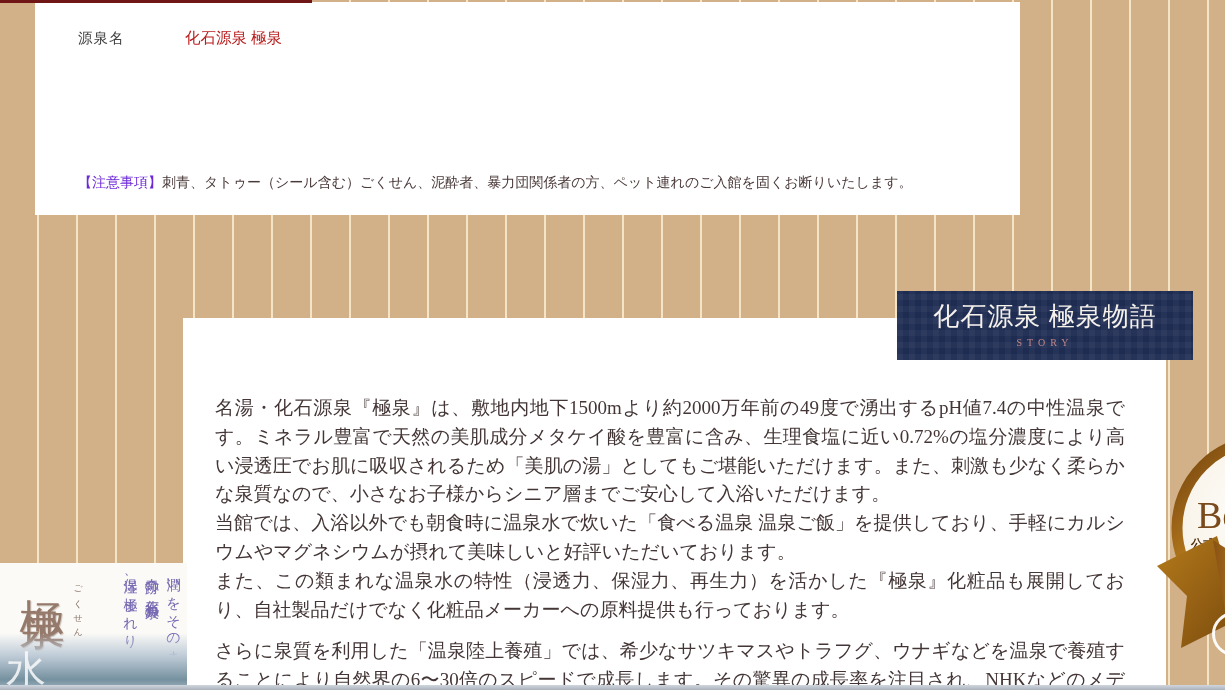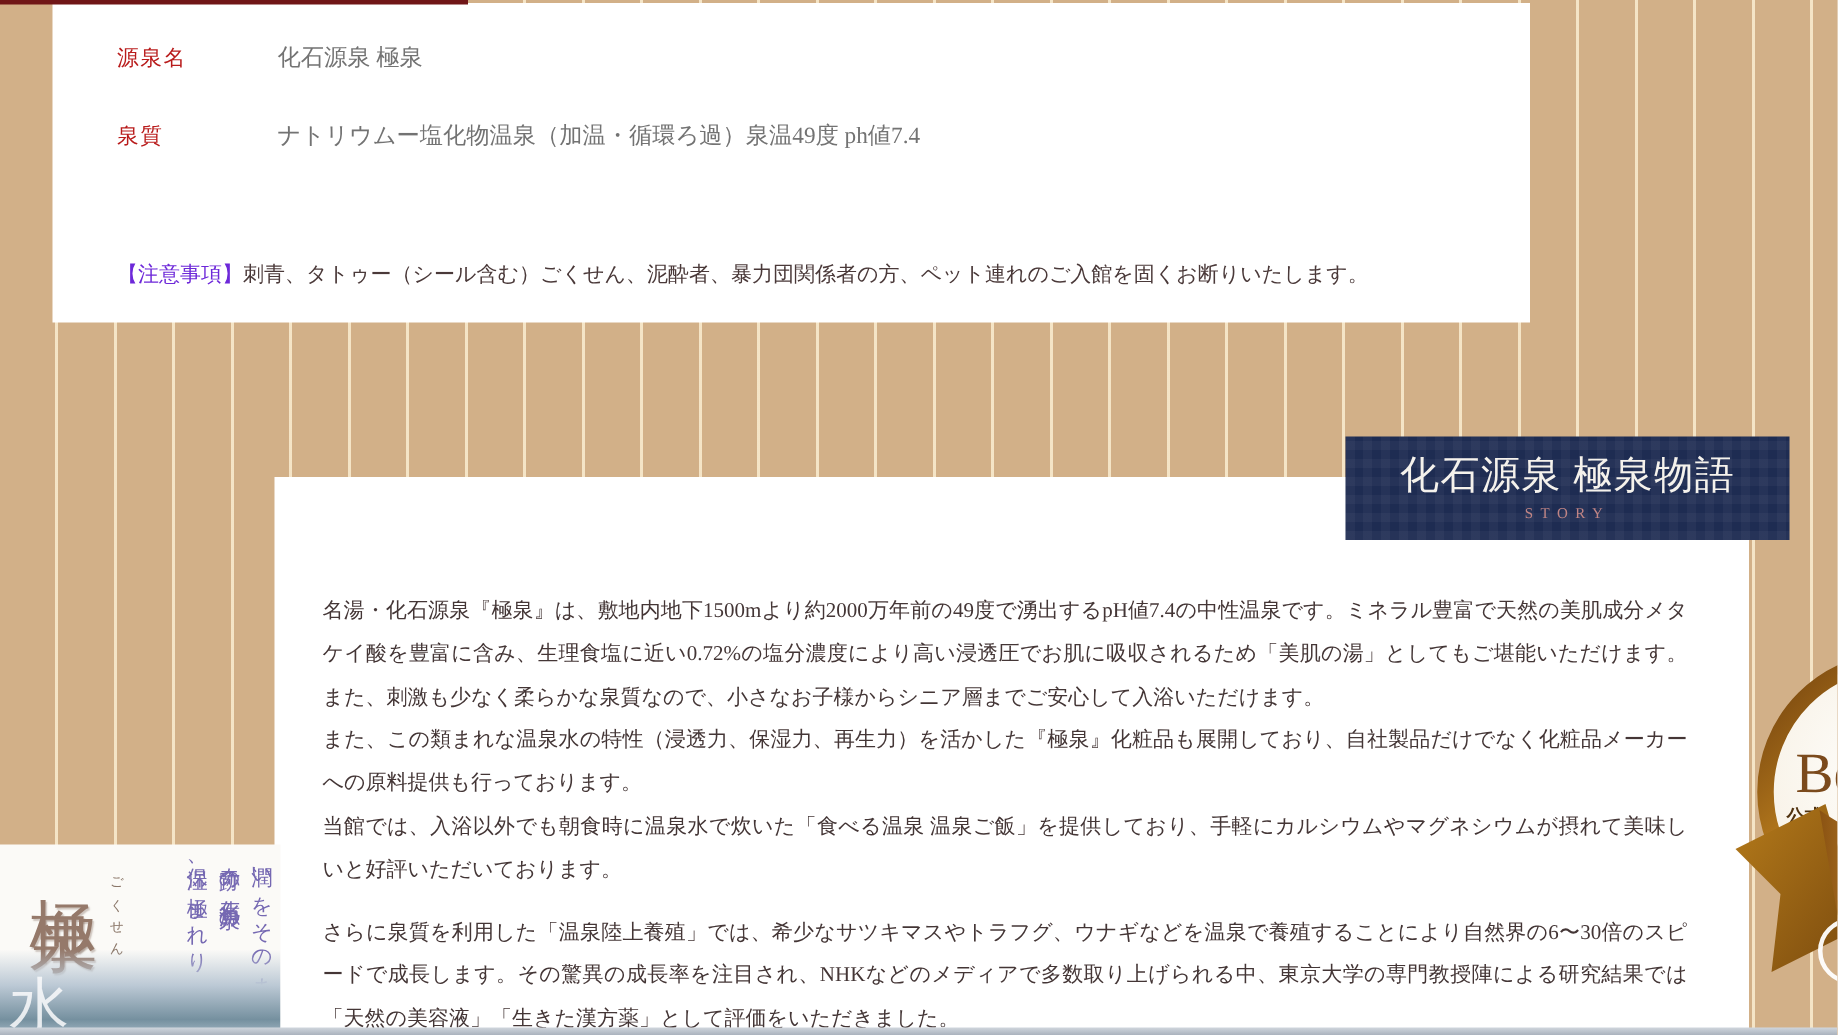--- a/index.html
+++ b/index.html
@@ -11,22 +11,22 @@
     background-image:
       repeating-linear-gradient(90deg, rgba(248,234,205,0) 0 37px, rgba(248,234,205,.9) 37px 39px);
     font-family:"Liberation Serif","DejaVu Serif",serif;
   }
   
   .red-bar{position:absolute;left:0;top:0;width:312px;height:3px;background:#701617;z-index:7;}
 
   
   .spec-panel{position:absolute;left:35px;top:2px;width:985px;height:213px;background:#ffffff;z-index:2;}
   .spec-row{position:absolute;left:43px;white-space:nowrap;}
-  .spec-row .lbl{display:inline-block;width:107px;color:#b91c1c;font-size:14.5px;letter-spacing:1px;}
-  .spec-row .val{color:#737373;font-size:15.5px;}
+  .spec-row .lbl{display:inline-block;width:107px;color:#404040;font-size:14.5px;letter-spacing:1px;}
+  .spec-row .val{color:#b91c1c;font-size:15.5px;}
   .row-0{top:26px;} .row-1{top:78px;} .row-2{top:131px;}
   .notice{position:absolute;left:43px;top:172px;font-size:14px;white-space:nowrap;color:#4a3939;}
   .notice .nlbl{color:#6d28d9;}
 
   
   .story-box{
     position:absolute;left:897px;top:291px;width:296px;height:69px;z-index:5;
     background-color:#1e2c52;
     background-image:
       repeating-linear-gradient(0deg, rgba(255,255,255,.035) 0 6px, transparent 6px 12px),
@@ -35,21 +35,21 @@
   }
   .story-title{color:#f5f2ec;font-size:26px;letter-spacing:1px;line-height:1.1;}
   .story-sub{color:#c08585;font-size:10px;letter-spacing:5px;margin-top:6px;}
 
   
   .main-box{
     position:absolute;left:183px;top:318px;width:983px;height:372px;background:#ffffff;z-index:1;
     box-sizing:border-box;padding:76px 41px 0 32px;
   }
   .main-box p{
-    margin:0;font-size:14px;line-height:28.8px;color:#443636;text-align:justify;
+    margin:0;font-size:19px;line-height:28.8px;color:#443636;text-align:justify;
   }
   .main-box p.gap-top{margin-top:13px;}
 
   
   .brand-card{
     position:absolute;left:0;top:563px;width:187px;height:127px;background:#fbfaf7;z-index:4;overflow:hidden;
   }
   .brand-title{
     position:absolute;left:12px;top:0px;
     writing-mode:vertical-rl;font-size:45px;letter-spacing:7px;
@@ -91,32 +91,29 @@
 <body>
 
 <div class="page">
 
   <div class="red-bar"></div>
 
   <div class="spec-panel">
     <div class="spec-row row-0">
       <span class="lbl">源泉名</span><span class="val">化石源泉 極泉</span>
     </div>
-    <div class="spec-row row-1">
-      <span class="lbl">泉質</span><span class="val">ナトリウムー塩化物温泉（加温・循環ろ過）泉温49度 ph値7.4</span>
-    </div>
     <div class="notice">
       <span class="nlbl">【注意事項】</span><span>刺青、タトゥー（シール含む）ごくせん、泥酔者、暴力団関係者の方、ペット連れのご入館を固くお断りいたします。</span>
     </div>
   </div>
 
   <div class="main-box">
     <p>名湯・化石源泉『極泉』は、敷地内地下1500mより約2000万年前の49度で湧出するpH値7.4の中性温泉です。ミネラル豊富で天然の美肌成分メタケイ酸を豊富に含み、生理食塩に近い0.72%の塩分濃度により高い浸透圧でお肌に吸収されるため「美肌の湯」としてもご堪能いただけます。また、刺激も少なく柔らかな泉質なので、小さなお子様からシニア層までご安心して入浴いただけます。</p>
+    <p>当館では、入浴以外でも朝食時に温泉水で炊いた「食べる温泉 温泉ご飯」を提供しており、手軽にカルシウムやマグネシウムが摂れて美味しいと好評いただいております。</p>
     <p>また、この類まれな温泉水の特性（浸透力、保湿力、再生力）を活かした『極泉』化粧品も展開しており、自社製品だけでなく化粧品メーカーへの原料提供も行っております。</p>
-    <p>当館では、入浴以外でも朝食時に温泉水で炊いた「食べる温泉 温泉ご飯」を提供しており、手軽にカルシウムやマグネシウムが摂れて美味しいと好評いただいております。</p>
     <p class="gap-top">さらに泉質を利用した「温泉陸上養殖」では、希少なサツキマスやトラフグ、ウナギなどを温泉で養殖することにより自然界の6〜30倍のスピードで成長します。その驚異の成長率を注目され、NHKなどのメディアで多数取り上げられる中、東京大学の専門教授陣による研究結果では「天然の美容液」「生きた漢方薬」として評価をいただきました。</p>
   </div>
 
   <div class="story-box">
     <div class="story-title">化石源泉 極泉物語</div>
     <div class="story-sub">STORY</div>
   </div>
 
   <div class="brand-card">
     <div class="brand-taglines">

